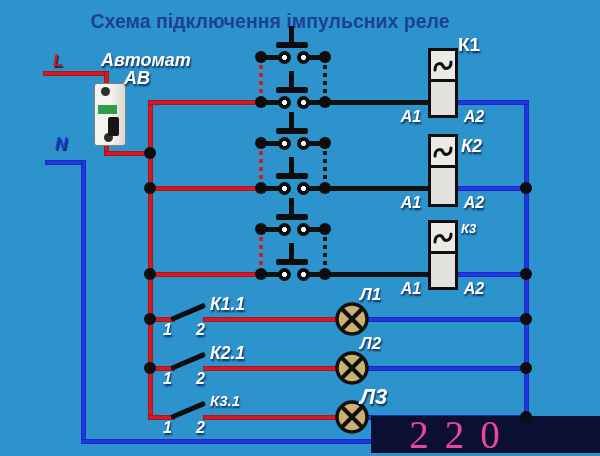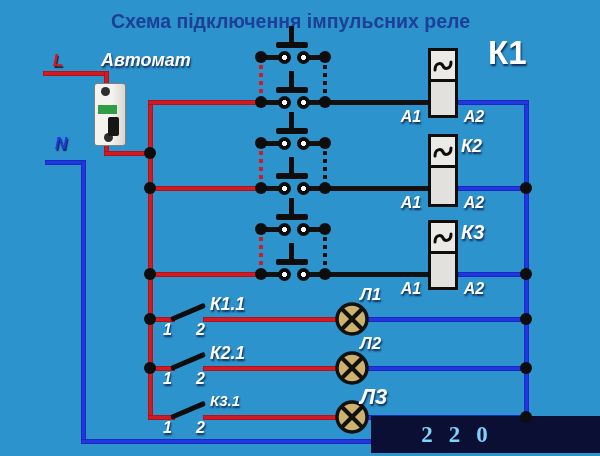--- a/index.html
+++ b/index.html
@@ -18,33 +18,33 @@
     background:repeating-linear-gradient(180deg,#111 0 4px,rgba(0,0,0,0) 4px 8px);}
   .dot{position:absolute;width:12px;height:12px;border-radius:50%;background:#0d0d0d;}
   .contact{position:absolute;width:13px;height:13px;border-radius:50%;
     background:radial-gradient(circle at 50% 50%, #fff 0 2.6px, #0d0d0d 2.7px);}
   .stem{position:absolute;width:5px;height:16px;background:#0d0d0d;}
   .bar{position:absolute;width:32px;height:6px;background:#0d0d0d;border-radius:2px;}
   .blade{position:absolute;width:37px;height:5px;background:#0d0d0d;border-radius:2px;
     transform:rotate(-23deg);transform-origin:left center;}
   .lbl{position:absolute;font-weight:bold;font-style:italic;color:#fff;white-space:nowrap;
     text-shadow:1px 2px 2px rgba(8,18,60,.8);}
-  .title{position:absolute;left:70px;top:10px;width:400px;text-align:right;
+  .title{position:absolute;left:70px;top:10px;width:400px;text-align:center;
     font-weight:bold;font-size:19.5px;color:#1c3f97;font-style:normal;}
-  .relay-name{font-style:normal;font-size:33px;margin-left:30px;}
+  .relay-name{font-style:normal;font-size:19px;}
   .relaybox{position:absolute;left:428px;width:30px;box-sizing:border-box;
     border:3px solid #0d0d0d;background:#e2e1dd;}
   .relaytop{height:28px;border-bottom:3px solid #0d0d0d;display:flex;
     align-items:center;justify-content:center;background:#eceae6;}
   .lamp{position:absolute;width:38px;height:38px;}
   .breaker{position:absolute;left:94px;top:83px;width:30px;height:61px;
     background:linear-gradient(90deg,#f4f3f0 55%,#d8d6d1);border:1px solid #83817d;border-radius:3px;}
   .vbox{position:absolute;left:371px;top:416px;width:229px;height:37px;background:#0a0f33;
     display:flex;align-items:center;justify-content:center;}
-  .vtext{font-family:"Liberation Serif",serif;font-weight:bold;font-size:23px;color:#7dd3fc;
+  .vtext{font-family:"Liberation Serif",serif;font-weight:normal;font-size:39px;color:#ec4899;
     letter-spacing:16px;padding-right:46px;}
 </style>
 </head>
 <body>
 
 <div id="stage">
 
   <div class="title">Схема підключення імпульсних реле</div>
 
   <div class="wire red" style="left:43px;top:71px;width:66px;height:5px"></div>
@@ -199,24 +199,25 @@
   </div>
 
   <div class="vbox">
     <span class="vtext">220</span>
   </div>
   <div class="dot" style="left:520px;top:411px"></div>
 
   <div class="lbl" style="left:53px;top:51px;font-size:17px;color:#e01020;text-shadow:1px 2px 1px rgba(20,10,10,.8)">L</div>
   <div class="lbl" style="left:55px;top:134px;font-size:17px;color:#2236e0;text-shadow:1px 2px 1px rgba(5,10,40,.8)">N</div>
   <div class="lbl" style="left:101px;top:50px;font-size:18px">Автомат</div>
+  <div class="lbl" style="left:101px;top:68px;width:72px;text-align:center;font-size:18px">АВ</div>
 
   <div class="lbl relay-name" style="left:458px;top:34px">К1</div>
   <div class="lbl" style="left:461px;top:136px;font-size:18px">К2</div>
-  <div class="lbl" style="left:461px;top:221px;font-size:20px">К3</div>
+  <div class="lbl" style="left:461px;top:221px;font-size:13px">К3</div>
 
   <div class="lbl" style="left:397px;top:108px;width:28px;text-align:center;font-size:16px">А1</div>
   <div class="lbl" style="left:459px;top:108px;width:30px;text-align:center;font-size:16px">А2</div>
   <div class="lbl" style="left:397px;top:194px;width:28px;text-align:center;font-size:16px">А1</div>
   <div class="lbl" style="left:459px;top:194px;width:30px;text-align:center;font-size:16px">А2</div>
   <div class="lbl" style="left:397px;top:280px;width:28px;text-align:center;font-size:16px">А1</div>
   <div class="lbl" style="left:459px;top:280px;width:30px;text-align:center;font-size:16px">А2</div>
 
   <div class="lbl" style="left:360px;top:285px;font-size:17px">Л1</div>
   <div class="lbl" style="left:360px;top:334px;font-size:17px">Л2</div>

